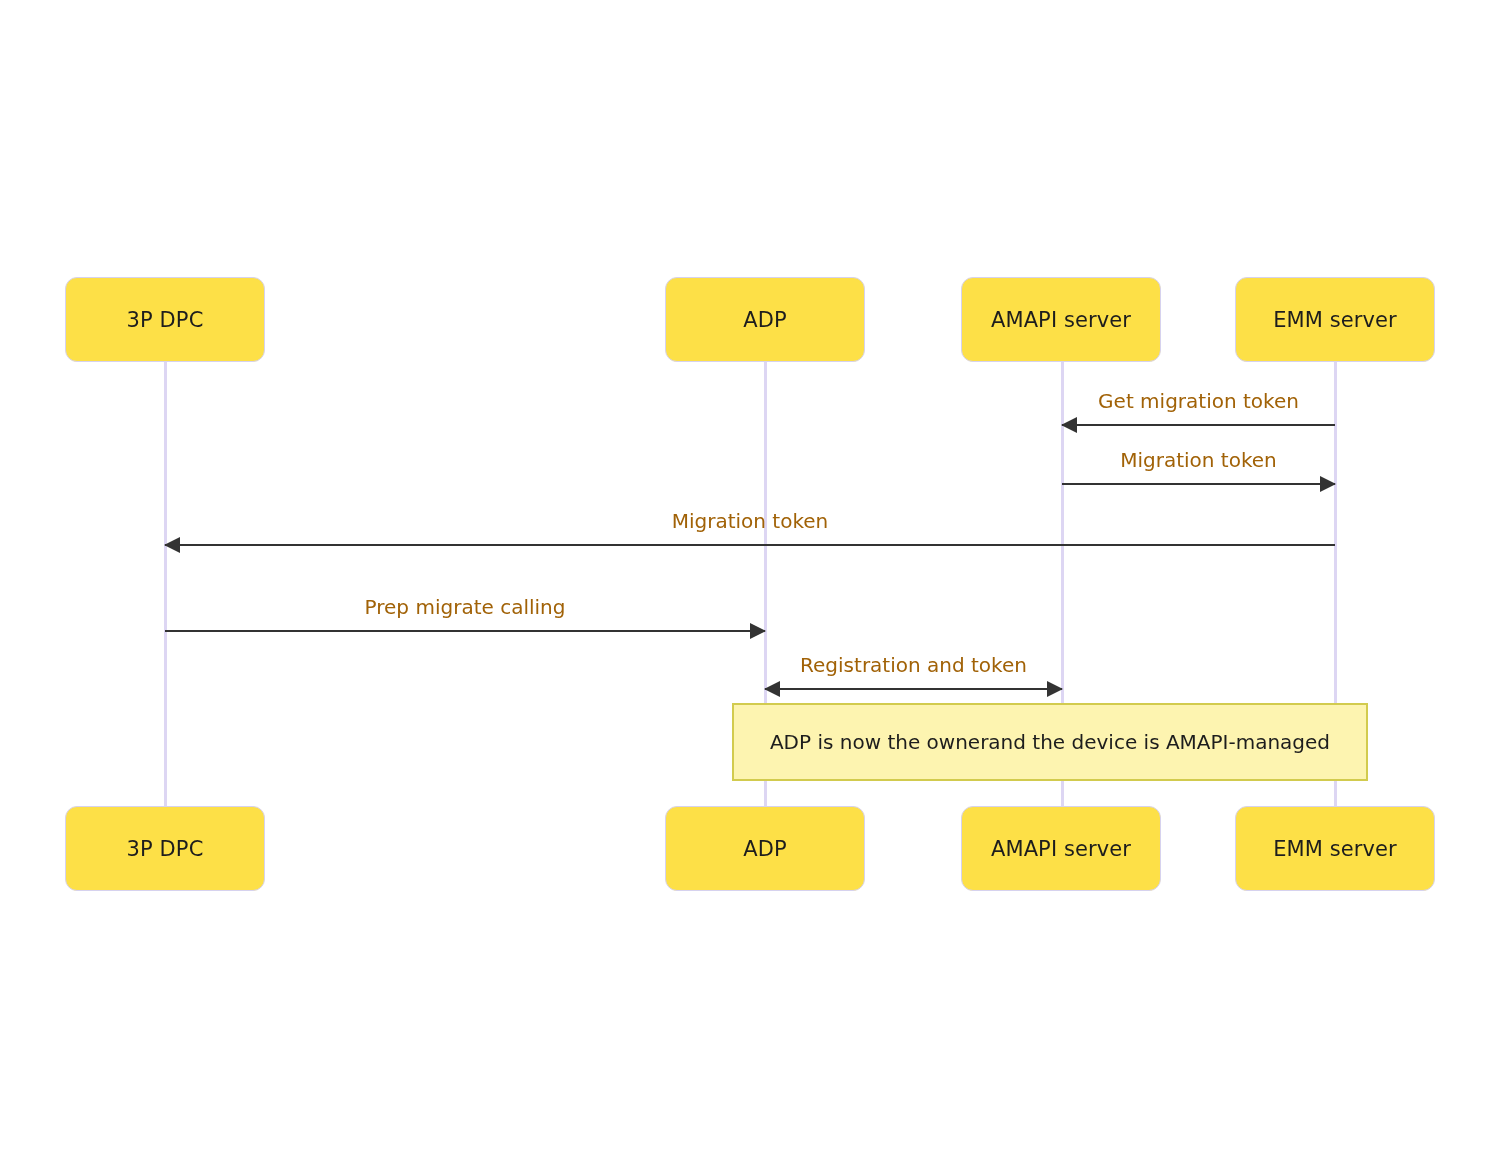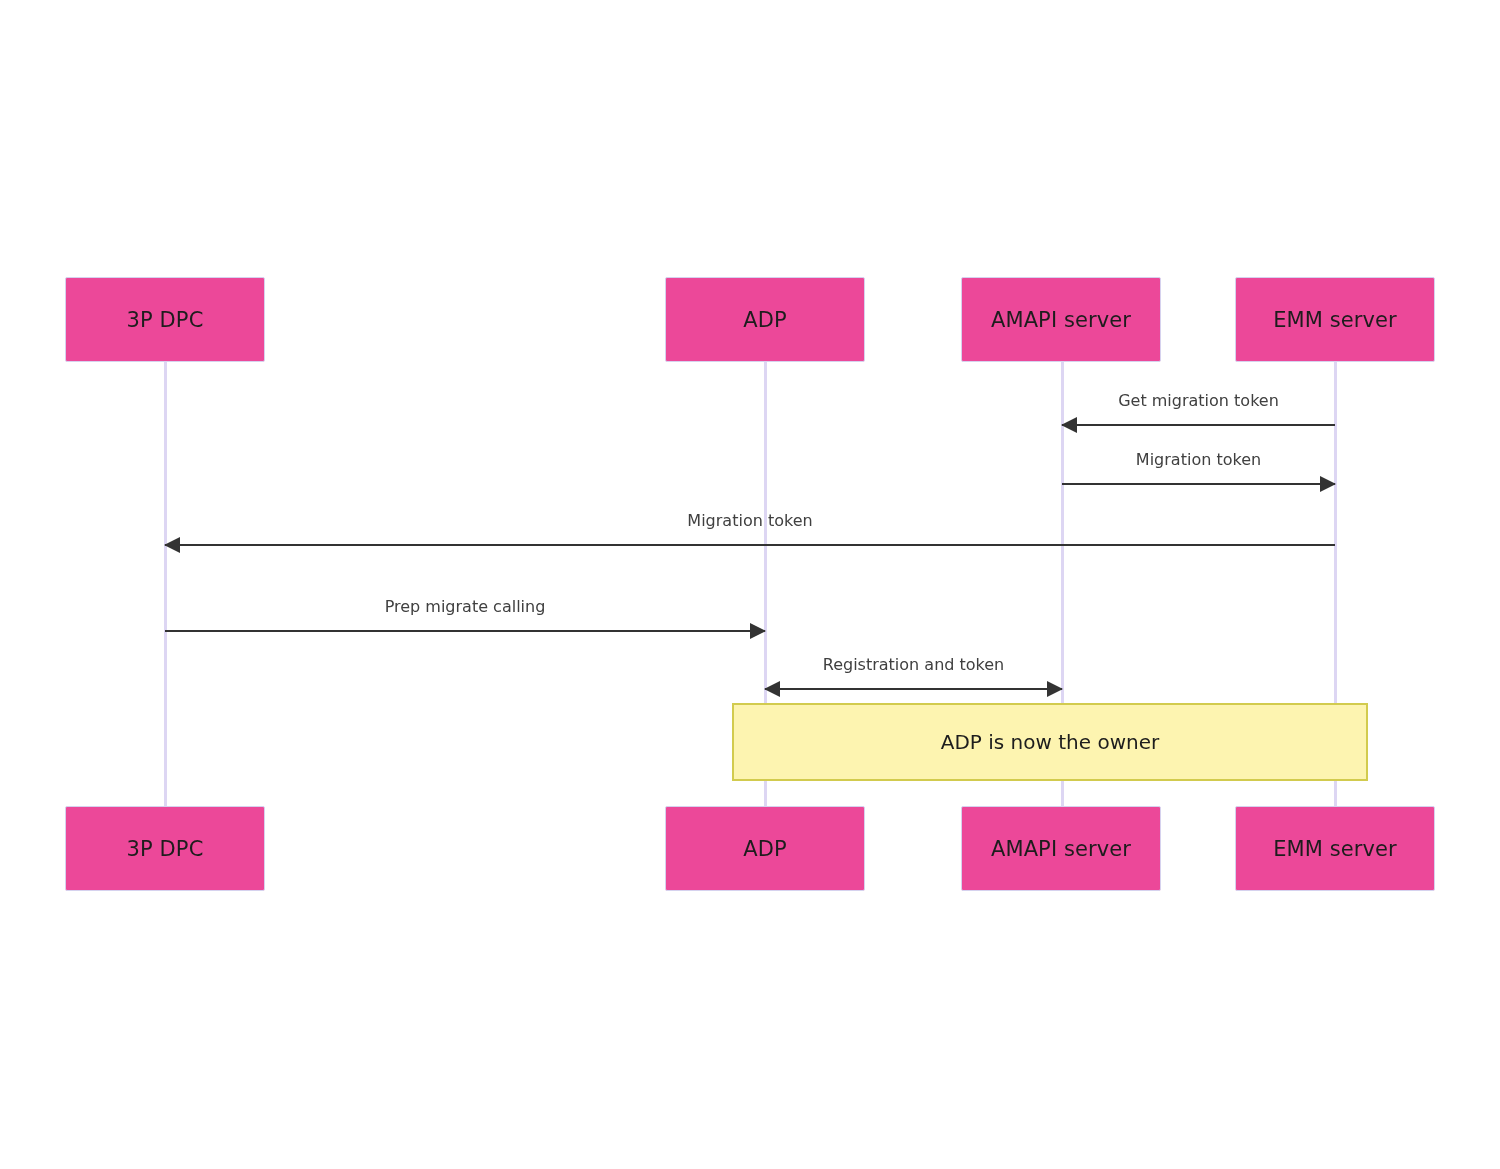--- a/index.html
+++ b/index.html
@@ -17,23 +17,23 @@
     position: relative;
     width: 1500px;
     height: 1169px;
     background: #ffffff;
   }
 
   
   .participant {
     position: absolute;
     box-sizing: border-box;
-    background: #ec4899;
+    background: #fde047;
     border: 1px solid #d6d2ee;
-    border-radius: 2px;
+    border-radius: 12px;
     display: flex;
     align-items: center;
     justify-content: center;
     color: #1d1d1d;
     font-size: 21px;
     letter-spacing: 0.1px;
   }
 
   
   .lifeline {
@@ -71,22 +71,22 @@
     left: -1px;
     border-right: 16px solid #333333;
   }
   .msg .label {
     position: absolute;
     left: 50%;
     transform: translateX(-50%);
     bottom: 10px;
     white-space: nowrap;
     text-align: center;
-    color: #404040;
-    font-size: 16px;
+    color: #a16207;
+    font-size: 20px;
     line-height: 26px;
   }
   .msg .label .l2 {
     display: block;
   }
 
   
   .note {
     position: absolute;
     box-sizing: border-box;
@@ -161,20 +161,21 @@
     <div class="line"></div>
     <div class="head left"></div>
     <div class="head right"></div>
     <div class="label">
       <span>Registration and token</span>
     </div>
   </div>
 
   <div class="note" style="left:732px; top:703px; width:636px; height:78px;">
     <span>ADP is now the owner</span>
+    <span>and the device is AMAPI-managed</span>
   </div>
 
   <div class="participant" style="left:65px; top:806px; width:200px; height:85px;">
     <span>3P DPC</span>
   </div>
   <div class="participant" style="left:665px; top:806px; width:200px; height:85px;">
     <span>ADP</span>
   </div>
   <div class="participant" style="left:961px; top:806px; width:200px; height:85px;">
     <span>AMAPI server</span>

